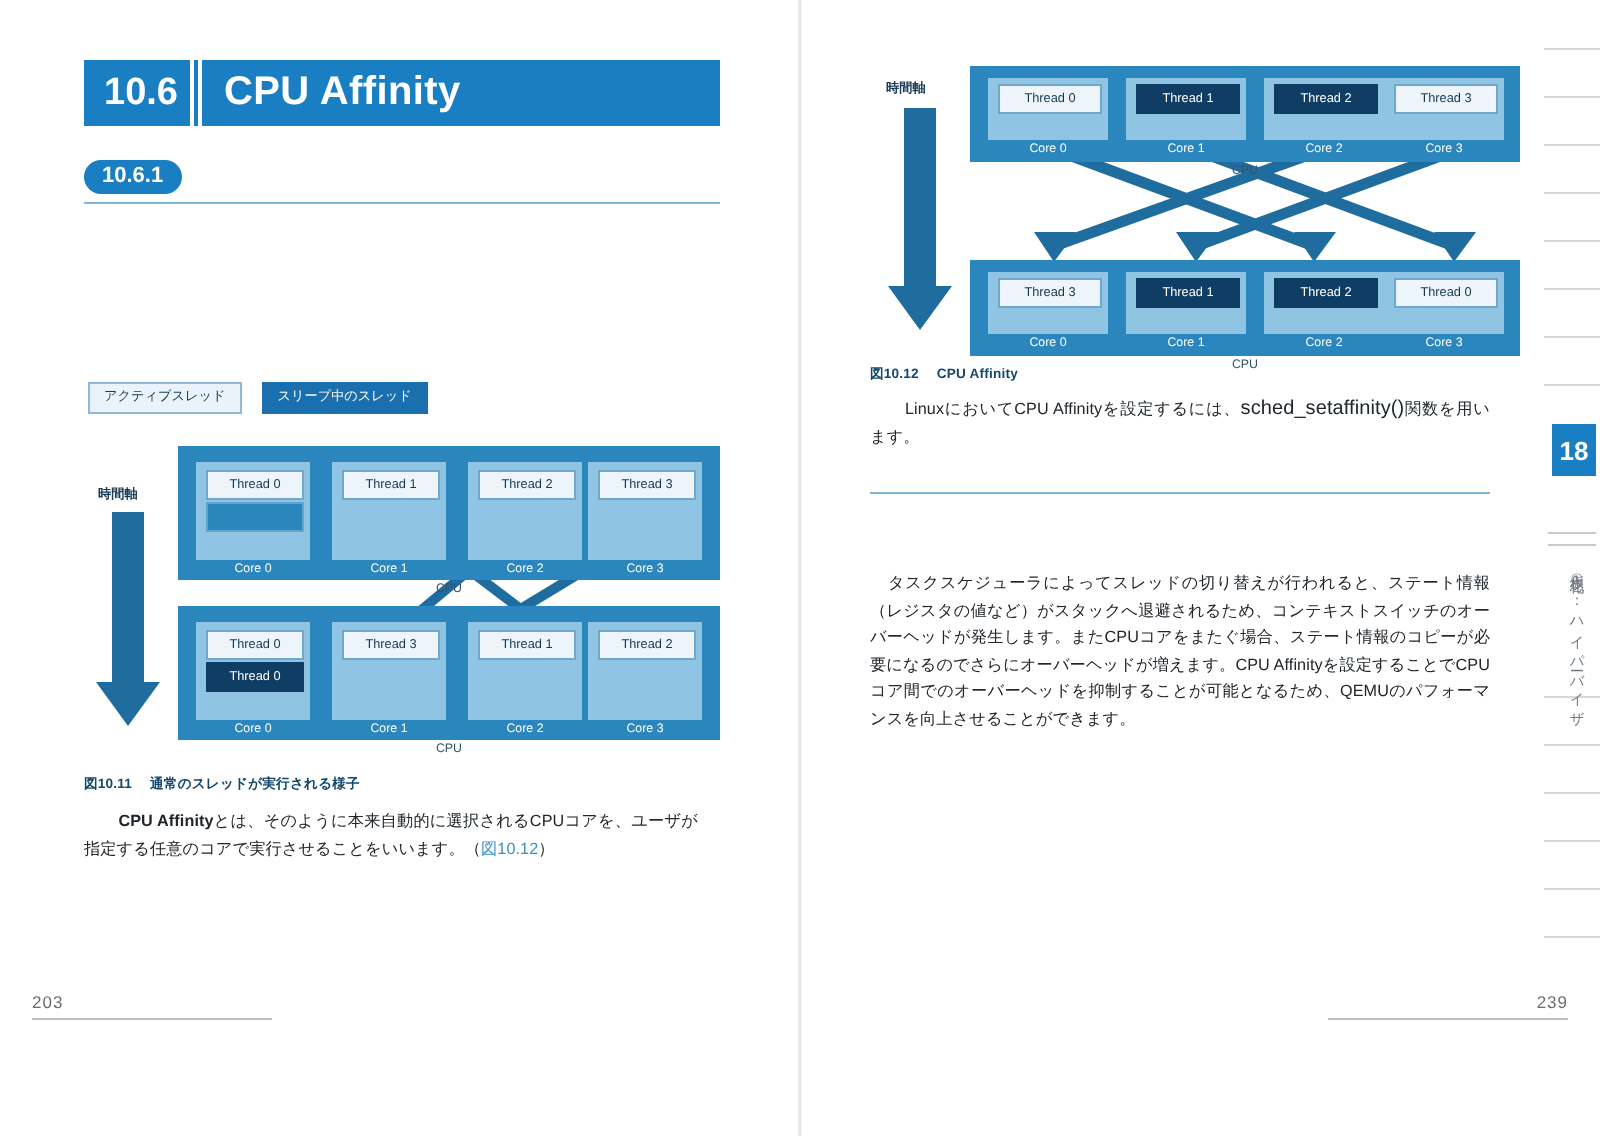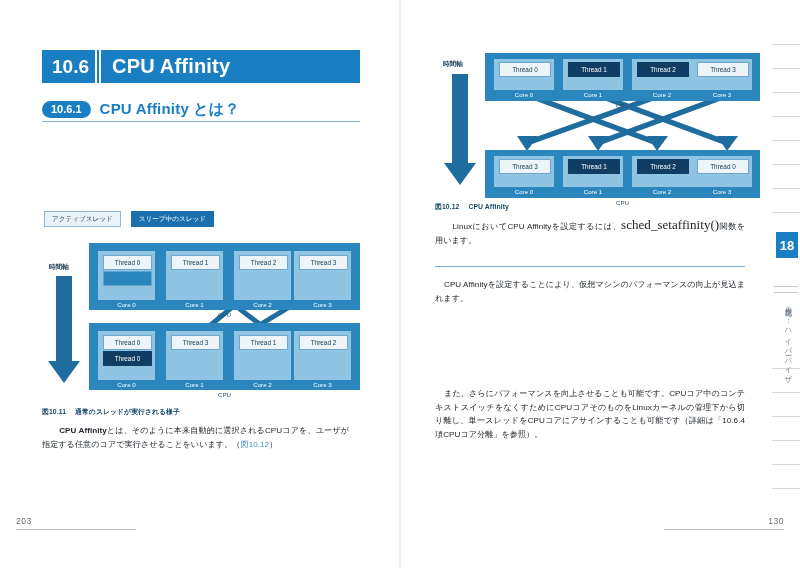--- a/index.html
+++ b/index.html
@@ -4,21 +4,21 @@
 <style>
   html,body{margin:0;padding:0;}
   body{
     width:800px;height:568px;overflow:hidden;
     background:#ffffff;
     font-family:"Liberation Sans","DejaVu Sans",sans-serif;
   }
   #spread{position:relative;width:800px;height:568px;background:#fff;}
 
   
-  .page{position:absolute;top:0;height:524px;width:400px;background:#fff;margin-top:20px;}
+  .page{position:absolute;top:0;height:524px;width:400px;background:#fff;}
   .page.left{left:0;}
   .page.right{left:400px;}
   .gutter{position:absolute;left:399px;top:0;width:2px;height:568px;
     background:linear-gradient(to right,#f2f2f2,#e3e3e3,#f6f6f6);}
 
   
   .edge-tabs{position:absolute;right:0;top:18px;width:30px;height:520px;}
   .edge-tab{position:absolute;right:0;width:28px;height:1px;background:#d8d8d8;}
 
   
@@ -33,33 +33,33 @@
 
   
   .h1bar{position:absolute;left:42px;top:30px;width:318px;height:33px;
     background:#1a7ec2;display:flex;align-items:center;color:#fff;}
   .h1num{font-size:19px;font-weight:bold;padding:0 6px 0 10px;letter-spacing:0px;}
   .h1sep{width:8px;height:33px;
     background:linear-gradient(to right,#ffffff 0 2px,#1a7ec2 2px 4px,#ffffff 4px 6px,#1a7ec2 6px 8px);}
   .h1title{font-size:20px;font-weight:bold;padding-left:9px;letter-spacing:0.2px;}
 
   
-  .h2{position:absolute;display:flex;align-items:center;}
+  .h2{position:absolute;display:flex;align-items:center;gap:12px;}
   .h2pill{background:#1a7ec2;color:#fff;font-size:11px;font-weight:bold;
     padding:2px 9px;border-radius:9px;line-height:13px;}
   .h2text{color:#1a7ec2;font-size:15px;font-weight:bold;margin-left:9px;letter-spacing:0.2px;}
   .h2rule{position:absolute;height:1.4px;background:#7fb6da;}
 
   
   .body{position:absolute;font-size:8.1px;line-height:13.55px;color:#20262b;
     text-align:justify;letter-spacing:0.05px;}
   .body p{margin:0;text-indent:9px;}
   .ref{color:#3a8fc8;}
   .bold{font-weight:bold;}
-  .mono{font-family:Liberation Serif, serif;font-size:13px;}
+  .mono{font-family:Liberation Sans, sans-serif;font-size:10px;}
 
   
   .cap{position:absolute;font-size:6.8px;font-weight:bold;color:#13486b;letter-spacing:0.1px;}
   .cap .capnum{color:#13486b;margin-right:7px;}
 
   
   .legend{position:absolute;display:flex;gap:10px;}
   .chip{font-size:6.6px;padding:3px 7px;border:1px solid #8fb9d6;line-height:8px;}
   .chip.active{background:#eaf3fa;color:#123a54;}
   .chip.sleep{background:#1a6fae;color:#ffffff;border-color:#1a6fae;}
@@ -90,21 +90,20 @@
   <div class="page left">
 
     <div class="h1bar">
       <span class="h1num">10.6</span>
       <span class="h1sep"></span>
       <span class="h1title">CPU Affinity</span>
     </div>
 
     <div class="h2" style="left:42px;top:80px;">
       <span class="h2pill">10.6.1</span>
-      <span class="h2text">CPU Affinity とは？</span>
     </div>
     <div class="h2rule" style="left:42px;top:101px;width:318px;"></div>
 
 
     <div class="legend" style="left:44px;top:191px;">
       <span class="chip active">アクティブスレッド</span>
       <span class="chip sleep">スリープ中のスレッド</span>
     </div>
 
     <div class="figure" style="left:42px;top:215px;width:318px;height:170px;">
@@ -245,25 +244,22 @@
       <span class="capnum">図10.12</span>
       <span>CPU Affinity</span>
     </div>
 
     <div class="body" style="left:35px;top:198px;width:310px;">
       <p>　LinuxにおいてCPU Affinityを設定するには、<span class="mono">sched_setaffinity()</span>関数を用います。</p>
     </div>
 
     <div class="h2rule" style="left:35px;top:246px;width:310px;"></div>
 
-    <div class="body" style="left:35px;top:258px;width:310px;">
-      <p>CPU Affinityを設定することにより、仮想マシンのパフォーマンスの向上が見込まれます。</p>
-    </div>
-    <div class="body" style="left:35px;top:367px;width:310px;">
-      <p>また、さらにパフォーマンスを向上させることも可能です。CPUコア中のコンテキストスイッチをなくすためにCPUコアそのものをLinuxカーネルの管理下から切り離し、単一スレッドをCPUコアにアサインすることも可能です（詳細は「10.6.4項CPUコア分離」を参照）。</p>
+    <div class="body" style="left:35px;top:285px;width:310px;">
+      <p>タスクスケジューラによってスレッドの切り替えが行われると、ステート情報（レジスタの値など）がスタックへ退避されるため、コンテキストスイッチのオーバーヘッドが発生します。またCPUコアをまたぐ場合、ステート情報のコピーが必要になるのでさらにオーバーヘッドが増えます。CPU Affinityを設定することでCPUコア間でのオーバーヘッドを抑制することが可能となるため、QEMUのパフォーマンスを向上させることができます。</p>
     </div>
 
     <div class="edge-tabs">
       <div class="edge-tab" style="top:6px;"></div>
       <div class="edge-tab" style="top:30px;"></div>
       <div class="edge-tab" style="top:54px;"></div>
       <div class="edge-tab" style="top:78px;"></div>
       <div class="edge-tab" style="top:102px;"></div>
       <div class="edge-tab" style="top:126px;"></div>
       <div class="edge-tab" style="top:150px;"></div>
@@ -275,17 +271,17 @@
       <div class="edge-tab" style="top:426px;"></div>
       <div class="edge-tab" style="top:450px;"></div>
     </div>
 
     <div class="chapter-tab">18</div>
     <div class="tab-rule"></div>
     <div class="tab-rule2"></div>
     <div class="chapter-vtext">仮想化①：ハイパーバイザ</div>
 
     <div class="folio-rule" style="right:16px;width:120px;"></div>
-    <div class="folio" style="right:16px;">130</div>
+    <div class="folio" style="right:16px;">239</div>
   </div>
 
   <div class="gutter"></div>
 </div>
 
 </body></html>

